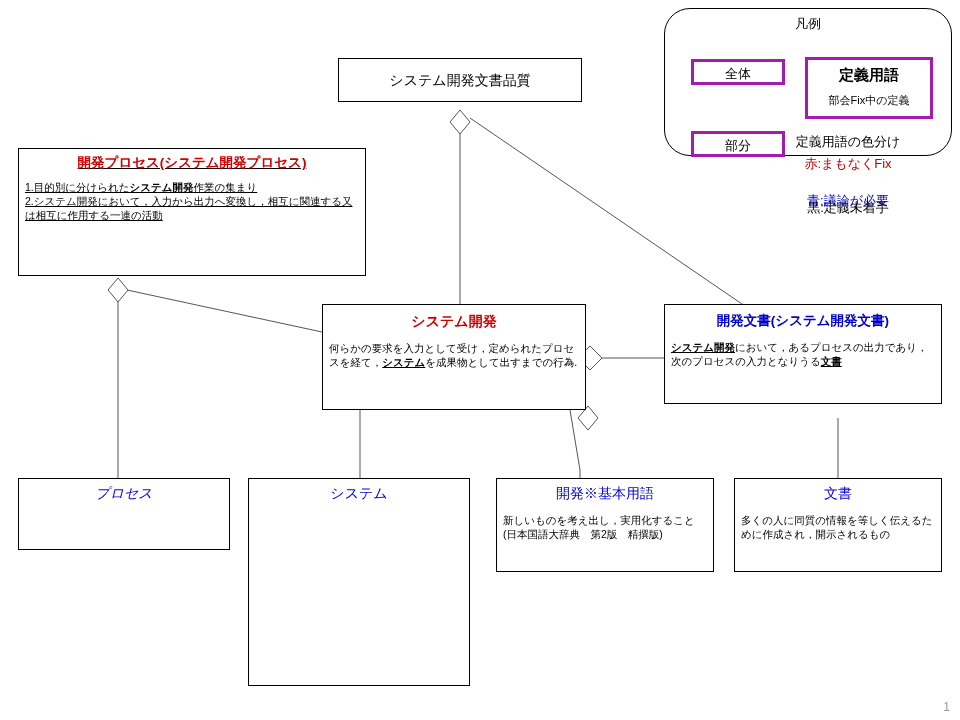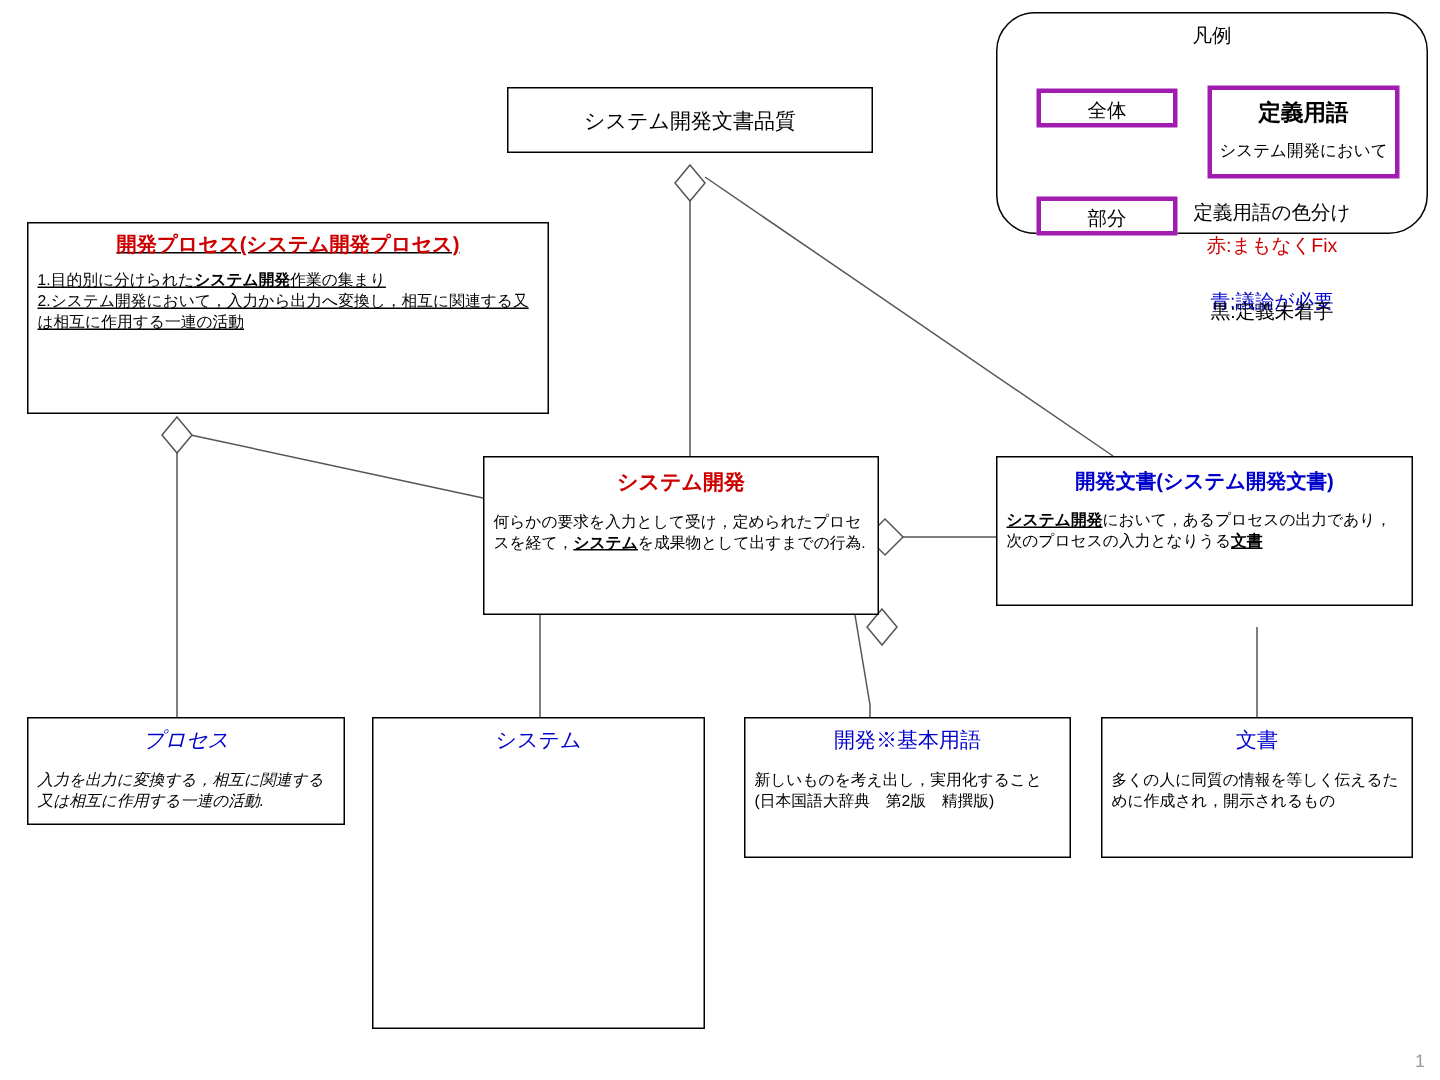--- a/index.html
+++ b/index.html
@@ -203,21 +203,20 @@
 
 <div class="node" id="n-devdoc">
   <div class="node-title title-blue">開発文書(システム開発文書)</div>
   <div class="node-body">
     <span class="u">システム開発</span><span>において，あるプロセスの出力であり，次のプロセスの入力となりうる</span><span class="u">文書</span>
   </div>
 </div>
 
 <div class="node" id="n-process">
   <div class="node-title">プロセス</div>
-  <div class="node-body">入力を出力に変換する，相互に関連する又は相互に作用する一連の活動.</div>
 </div>
 
 <div class="node" id="n-system">
   <div class="node-title">システム</div>
 </div>
 
 <div class="node" id="n-development">
   <div class="node-title">開発※基本用語</div>
   <div class="node-body">新しいものを考え出し，実用化すること(日本国語大辞典　第2版　精撰版)</div>
 </div>
@@ -226,21 +225,21 @@
   <div class="node-title">文書</div>
   <div class="node-body">多くの人に同質の情報を等しく伝えるために作成され，開示されるもの</div>
 </div>
 
 <div id="legend">
   <div id="legend-title">凡例</div>
   <div class="legend-box" id="lg-whole">全体</div>
   <div class="legend-box" id="lg-part">部分</div>
   <div class="legend-box" id="lg-term">
     <div class="t1">定義用語</div>
-    <div class="t2">システム開発において</div>
+    <div class="t2">部会Fix中の定義</div>
   </div>
   <div class="legend-text" id="lg-colorhead">定義用語の色分け</div>
   <div class="legend-text" id="lg-red">赤:まもなくFix</div>
   <div class="legend-text" id="lg-blue">青:議論が必要</div>
   <div class="legend-text" id="lg-black">黒:定義未着手</div>
 </div>
 
 <div id="page-number">1</div>
 
 </body></html>

